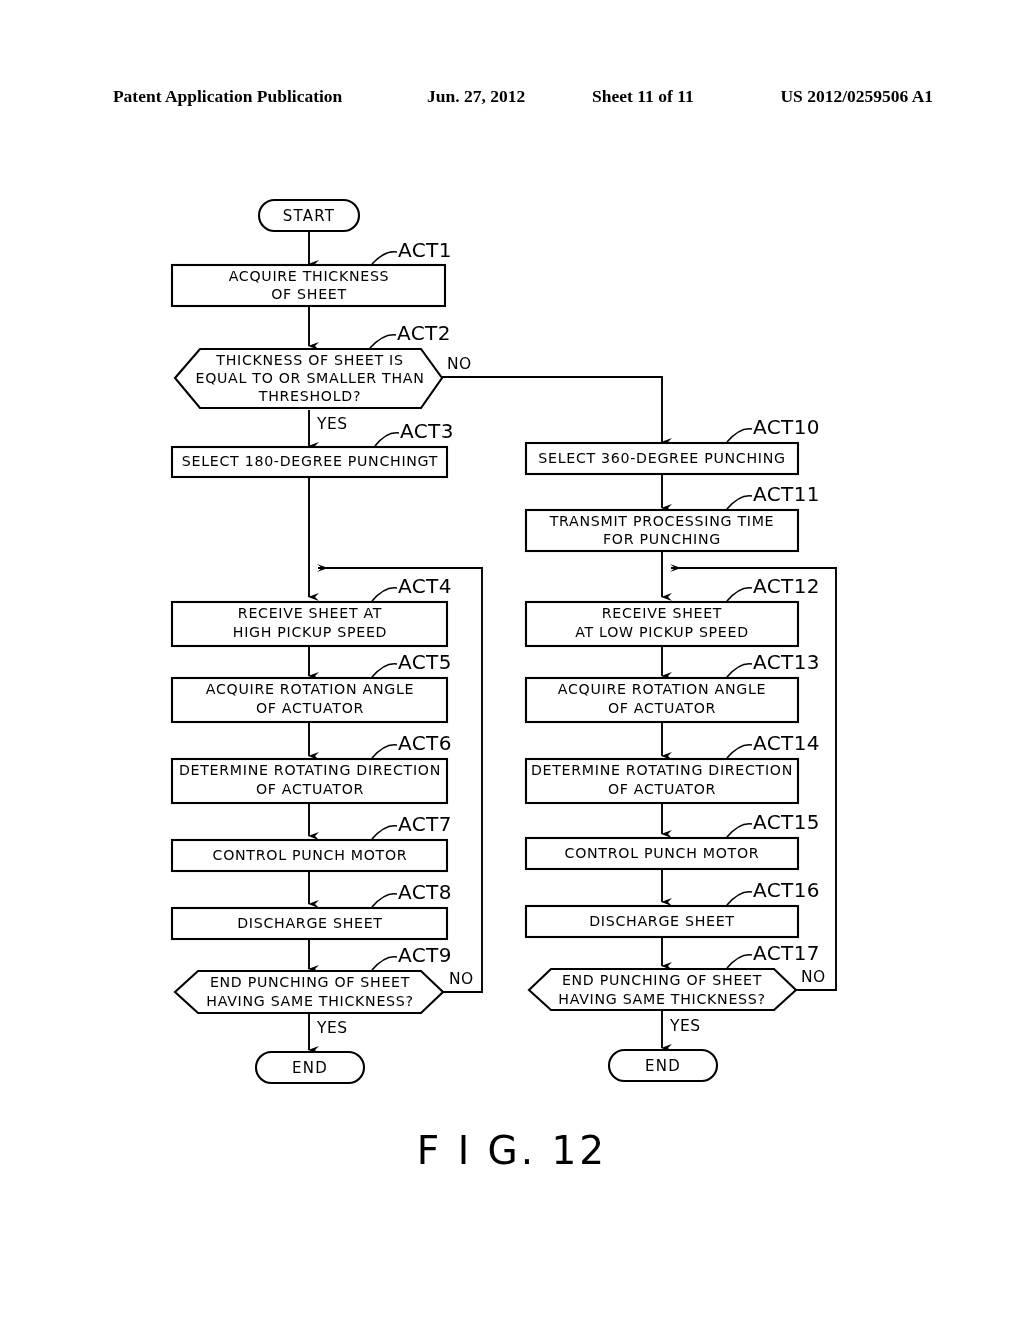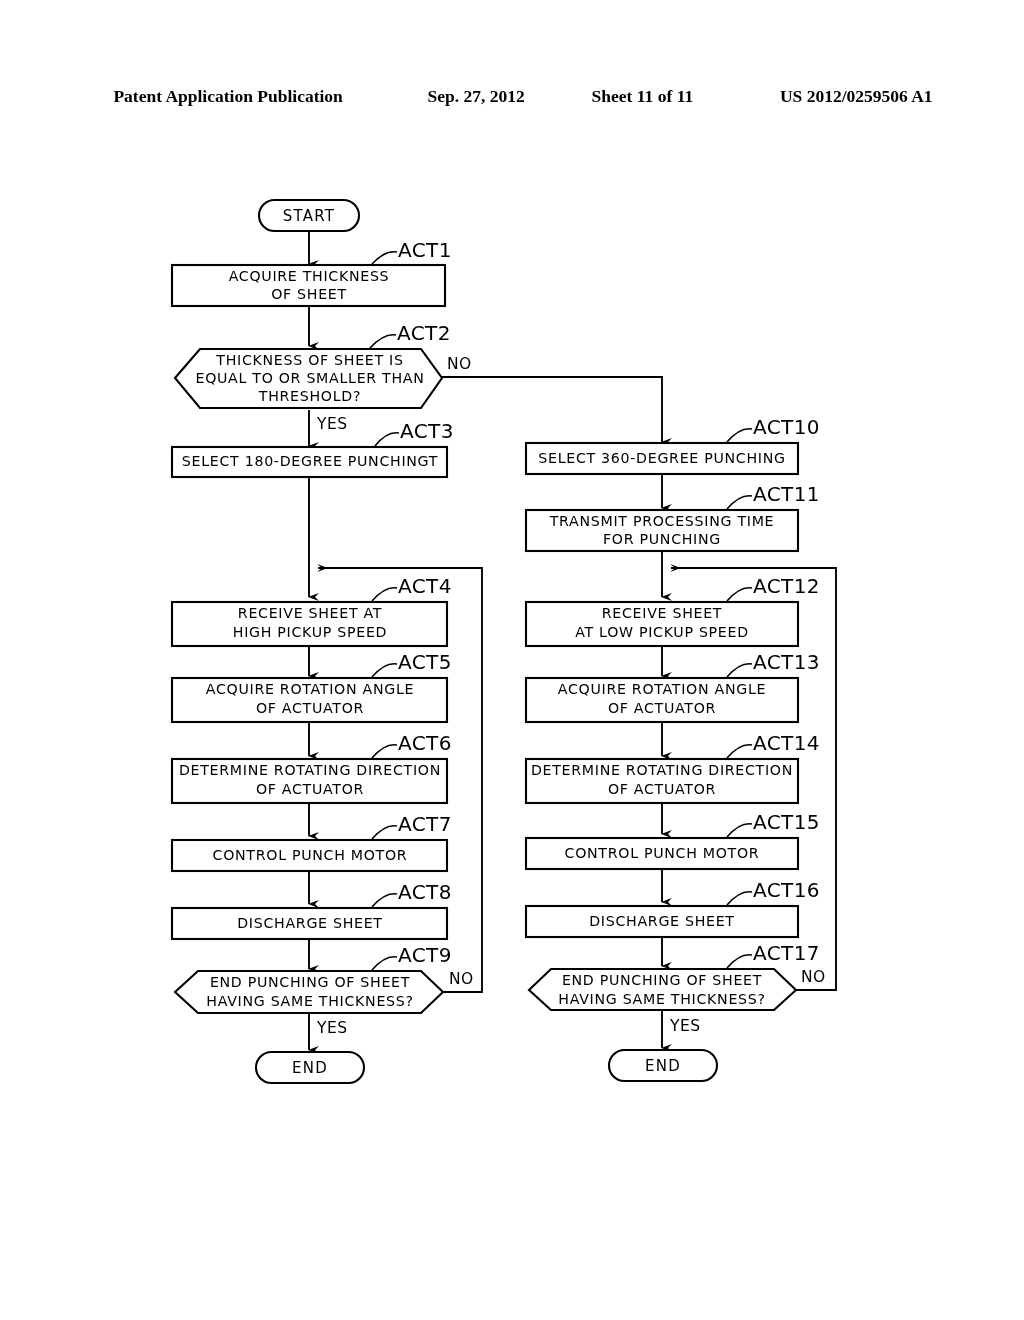--- a/index.html
+++ b/index.html
@@ -101,21 +101,21 @@
   }
 </style>
 </head>
 <body>
 
 <div id="page">
 
   <div class="page-header">
     <span>Patent Application Publication</span>
     <span class="hdr-gap-a"></span>
-    <span>Sep. 27, 2012</span>
+    <span>Jun. 27, 2012</span>
     <span class="hdr-gap-b"></span>
     <span>Sheet 11 of 11</span>
     <span class="hdr-gap-c"></span>
     <span>US 2012/0259506 A1</span>
   </div>
 
   <svg id="chart-svg" width="1024" height="1320" viewBox="0 0 1024 1320">
     <defs>
       <marker id="arrowDown" markerWidth="10" markerHeight="12" refX="5" refY="10" orient="auto" markerUnits="userSpaceOnUse">
         <path d="M1,0 L5,11 L9,0 L5,4 Z" fill="#000000"></path>
@@ -317,14 +317,15 @@
       <text class="branch-label" x="670" y="1026">YES</text>
     </g>
 
     <g>
       <rect class="shape" x="609" y="1050" width="108" height="31" rx="15.5" ry="15.5"></rect>
       <text class="term-label" x="663" y="1066">END</text>
     </g>
 
   </svg>
 
+  <div class="fig-caption">F I G. 12</div>
 
 </div>
 
 </body></html>

